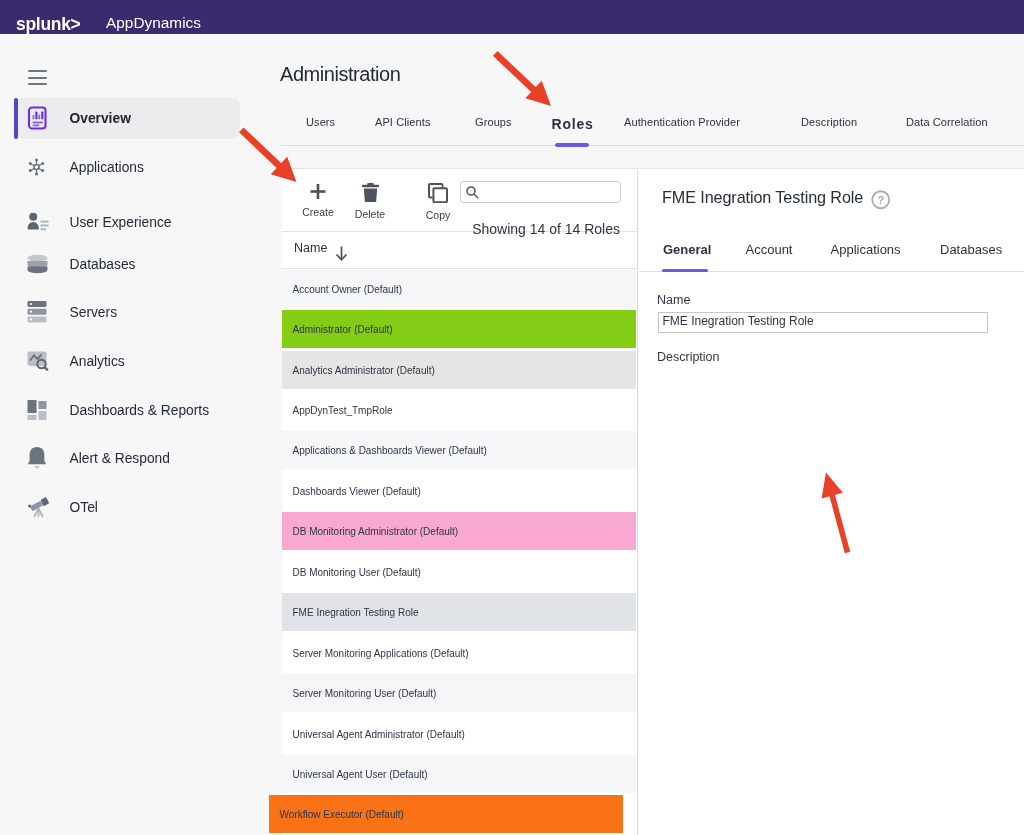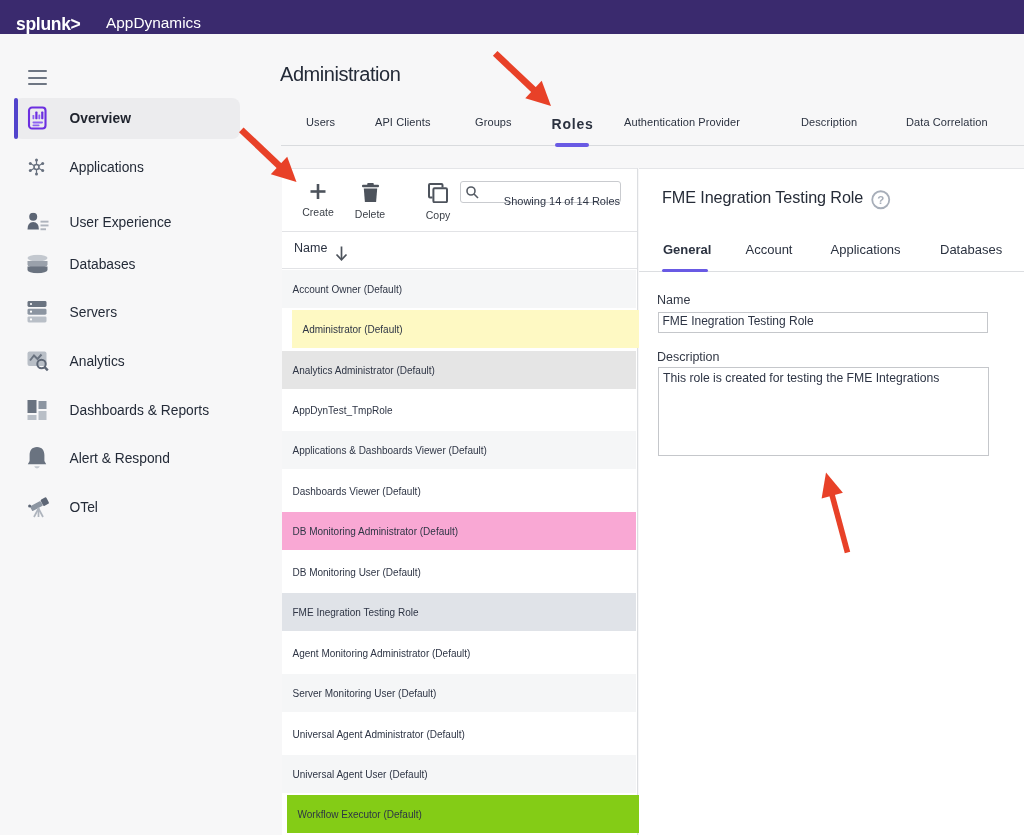--- a/index.html
+++ b/index.html
@@ -24,21 +24,21 @@
   .mtab { position:absolute; top:115.5px; font-size:11px; color:#2b3240; letter-spacing:0.1px; }
   #tabline { position:absolute; left:281px; top:145px; width:743px; height:1.2px; background:#d9dbde; }
   #tabsel { position:absolute; left:554.5px; top:143.2px; width:34.5px; height:3.6px; background:#695ae4; border-radius:2px; }
 
   
   #lpanel { position:absolute; left:282px; top:167.5px; width:355.5px; height:667.5px; background:#fff; border-top:1px solid #e4e5e8; border-right:1.4px solid #dcdee1; }
   #toolbar { position:absolute; left:0; top:0; width:100%; height:63px; border-bottom:1px solid #e2e3e6; }
   .toolbtn { position:absolute; top:14px; text-align:center; color:#3a3f47; font-size:10.5px; }
   .toolbtn svg { display:block; margin:0 auto 6px; }
   #searchbox { position:absolute; left:177.5px; top:12.5px; width:161px; height:21.5px; border:1px solid #c9cbcf; border-radius:3px; background:#fff; }
-  #showing { position:absolute; right:16.5px; top:26px; font-size:11px; color:#2e3545; }
+  #showing { position:absolute; right:16.5px; top:52px; font-size:14px; color:#2e3545; }
   #namehdr { position:absolute; left:0; top:58.5px; width:100%; height:42px; border-bottom:1px solid #e2e3e6; font-size:12.5px; color:#2a3140; }
   .lrow { position:absolute; left:0; width:354px; height:38px; font-size:10px; color:#2e3545; }
   .lrow span { position:absolute; left:10.5px; top:50%; transform:translateY(-50%); }
 
   
   #rpanel { position:absolute; left:638.5px; top:167.5px; width:385.5px; height:667.5px; background:#fff; border-top:1px solid #e4e5e8; }
   #rtitle { position:absolute; left:23.5px; top:19.5px; font-size:16.2px; color:#262c38; letter-spacing:-0.1px; }
   .rtab { position:absolute; top:73px; font-size:13px; color:#2b3240; }
   #rtabline { position:absolute; left:0; top:102px; width:385.5px; height:1.2px; background:#dcdee1; }
   #rtabsel { position:absolute; left:23px; top:100.2px; width:46.5px; height:3.6px; background:#695ae4; border-radius:2px; }
@@ -222,21 +222,21 @@
       <line x1="6.5" y1="0.5" x2="6.5" y2="13" stroke="#4d535c" stroke-width="1.7"></line>
       <path d="M1.5 8.5 L6.5 13.8 L11.5 8.5" fill="none" stroke="#4d535c" stroke-width="1.7"></path>
     </svg>
   </div>
 </div>
 
 <div id="rows">
 <div class="lrow" style="top:269.60px; left:282px; background:#f5f6f7;">
       <span>Account Owner (Default)</span>
     </div>
-<div class="lrow" style="top:310.05px; left:292px; background:#fef9c3;">
+<div class="lrow" style="top:310.05px; left:282px; background:#84cc16;">
       <span>Administrator (Default)</span>
     </div>
 <div class="lrow" style="top:350.50px; left:282px; background:#e5e5e5;">
       <span>Analytics Administrator (Default)</span>
     </div>
 <div class="lrow" style="top:390.95px; left:282px; background:#ffffff;">
       <span>AppDynTest_TmpRole</span>
     </div>
 <div class="lrow" style="top:431.40px; left:282px; background:#f5f6f7;">
       <span>Applications &amp; Dashboards Viewer (Default)</span>
@@ -247,53 +247,52 @@
 <div class="lrow" style="top:512.30px; left:282px; background:#f9a8d4;">
       <span>DB Monitoring Administrator (Default)</span>
     </div>
 <div class="lrow" style="top:552.75px; left:282px; background:#ffffff;">
       <span>DB Monitoring User (Default)</span>
     </div>
 <div class="lrow" style="top:593.20px; left:282px; background:#e0e3e8;">
       <span>FME Inegration Testing Role</span>
     </div>
 <div class="lrow" style="top:633.65px; left:282px; background:#ffffff;">
-      <span>Agent Monitoring Administrator (Default)</span>
+      <span>Server Monitoring Applications (Default)</span>
     </div>
 <div class="lrow" style="top:674.10px; left:282px; background:#f5f6f7;">
       <span>Server Monitoring User (Default)</span>
     </div>
 <div class="lrow" style="top:714.55px; left:282px; background:#ffffff;">
       <span>Universal Agent Administrator (Default)</span>
     </div>
 <div class="lrow" style="top:755.00px; left:282px; background:#f5f6f7;">
       <span>Universal Agent User (Default)</span>
     </div>
-<div class="lrow" style="top:795.45px; left:287px; background:#84cc16;">
+<div class="lrow" style="top:795.45px; left:269px; background:#f97316;">
       <span>Workflow Executor (Default)</span>
     </div>
 </div>
 
 <div id="rpanel">
   <div id="rtitle">FME Inegration Testing Role</div>
   <svg width="19.5" height="19.5" viewBox="0 0 19.5 19.5" style="position:absolute; left:232.8px; top:21.8px;">
     <circle cx="9.75" cy="9.75" r="8.5" fill="none" stroke="#a7aeb9" stroke-width="1.8"></circle>
     <text x="9.75" y="14" font-size="11.5" fill="#a7aeb9" text-anchor="middle" font-family="Liberation Sans, sans-serif" font-weight="bold">?</text>
   </svg>
   <div class="rtab" style="left:24.5px; font-weight:bold;">General</div>
   <div class="rtab" style="left:107px;">Account</div>
   <div class="rtab" style="left:192px;">Applications</div>
   <div class="rtab" style="left:301.5px;">Databases</div>
   <div id="rtabline"></div>
   <div id="rtabsel"></div>
 
   <div class="flabel" style="top:124.5px;">Name</div>
   <div class="fbox" style="top:143px; height:21.5px; line-height:17.5px; padding-left:4px;">FME Inegration Testing Role</div>
   <div class="flabel" style="top:181px;">Description</div>
-  <div class="fbox" style="top:198px; height:89.5px; padding:3px 4.5px; line-height:14px; width:331px; font-size:12.2px;">This role is created for testing the FME Integrations</div>
 </div>
 
 <svg width="1024" height="835" viewBox="0 0 1024 835" style="position:absolute; left:0; top:0; pointer-events:none;">
   <g fill="#e84128" stroke="none">
     <line x1="495.2" y1="53.4" x2="536" y2="92" stroke="#e84128" stroke-width="6.6"></line>
     <polygon points="551,106 525.3,98.2 541.7,80.8"></polygon>
     <line x1="241.3" y1="129.8" x2="281.5" y2="168" stroke="#e84128" stroke-width="6.6"></line>
     <polygon points="296.5,182 270.8,174.2 287.2,156.8"></polygon>
     <line x1="847.5" y1="552.5" x2="831" y2="491" stroke="#e84128" stroke-width="5.6"></line>
     <polygon points="826,472.5 842.9,492.8 821.6,498.6"></polygon>

